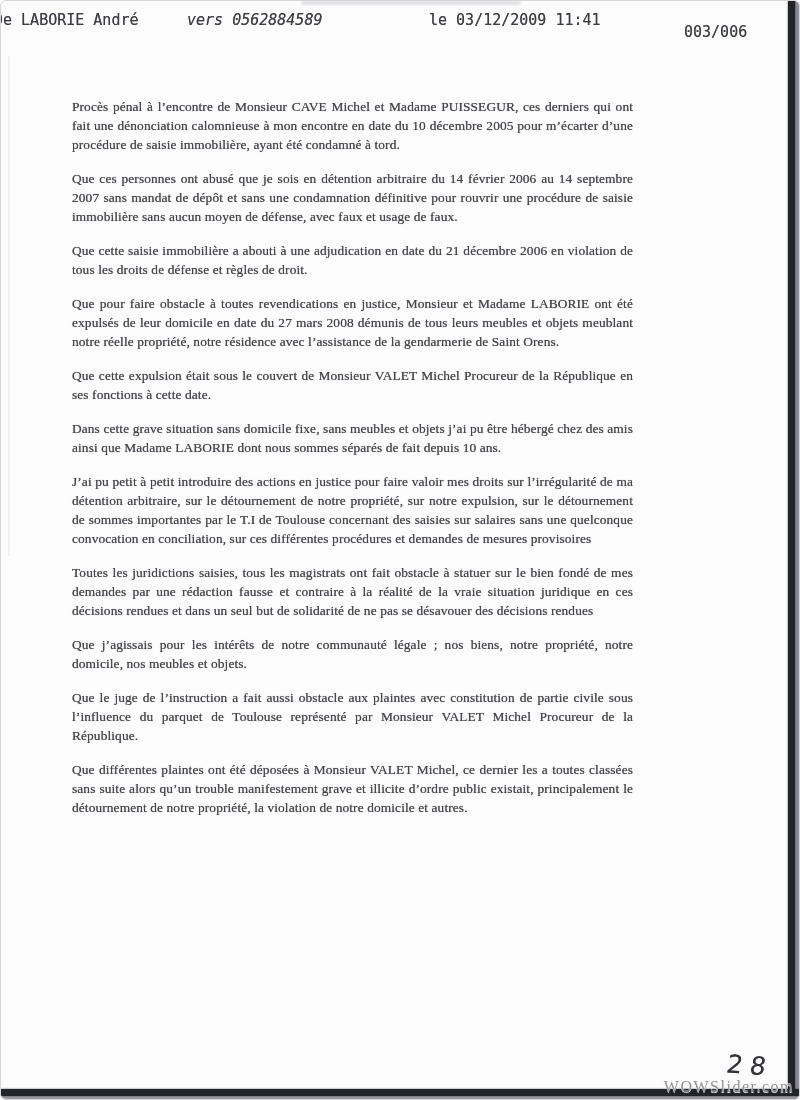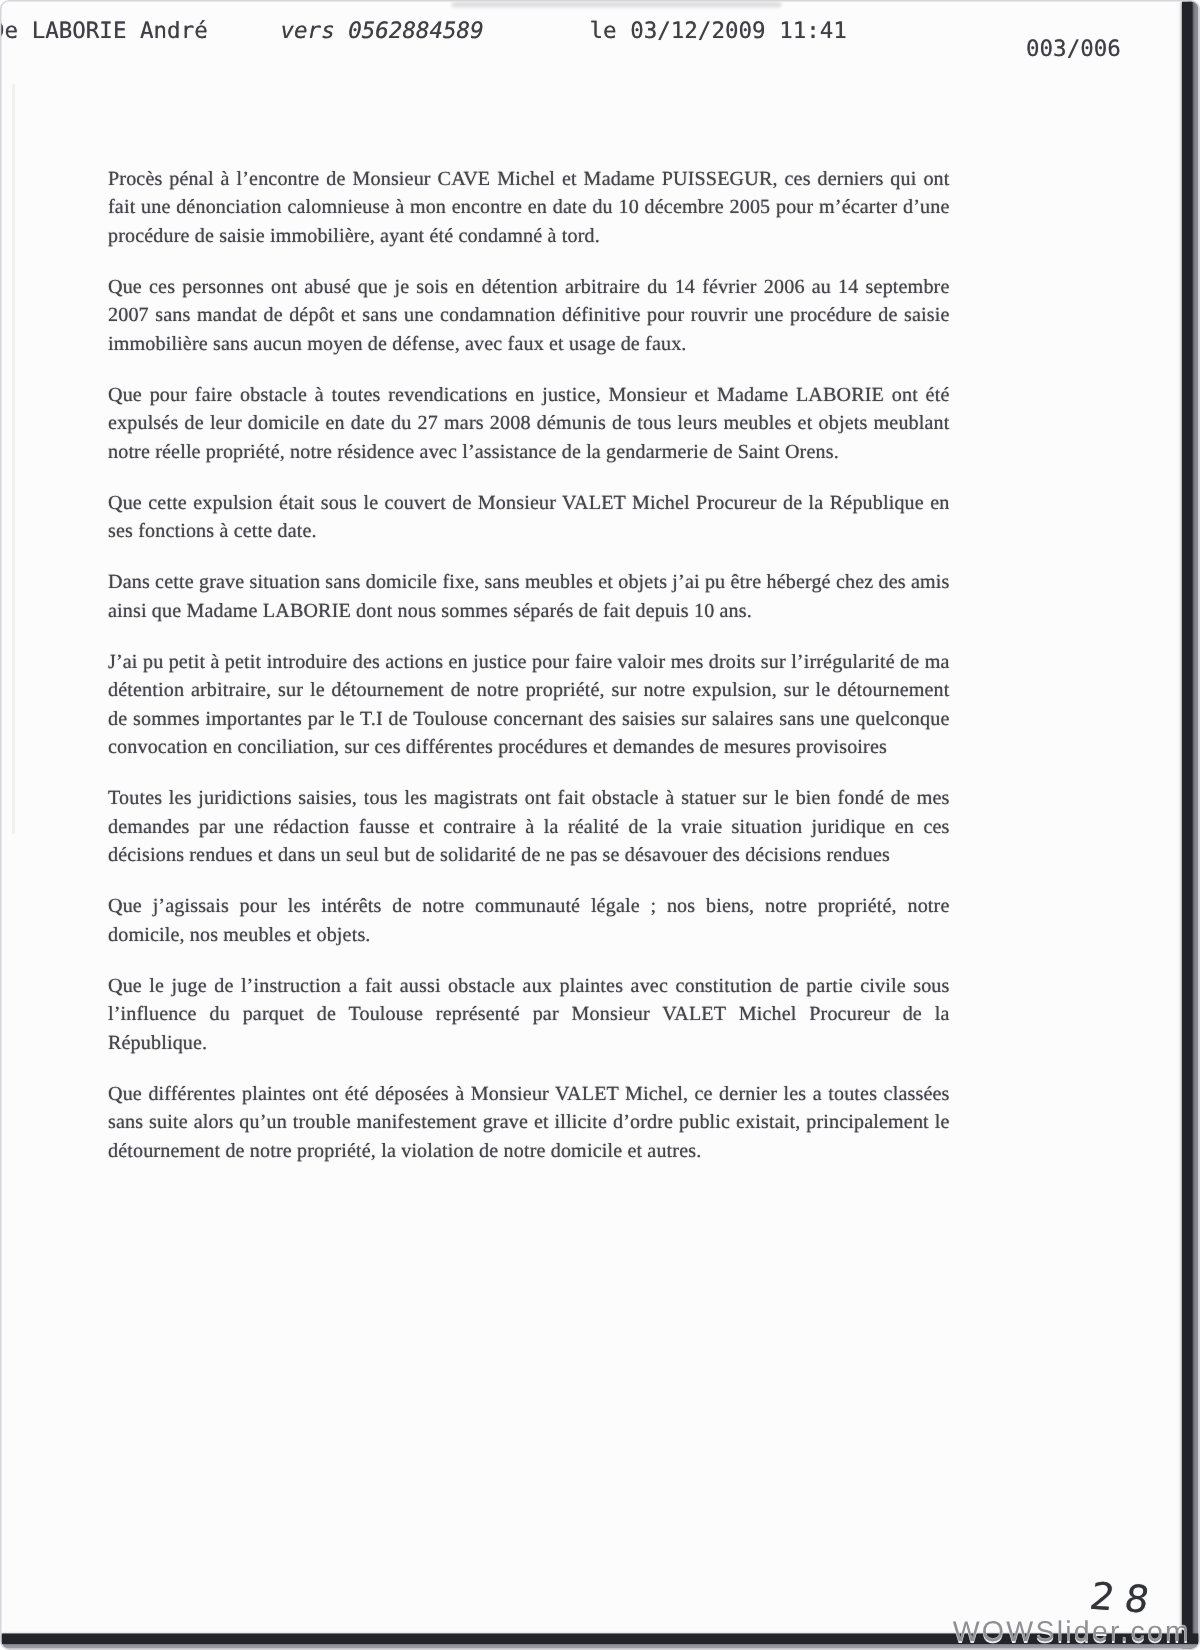--- a/index.html
+++ b/index.html
@@ -17,32 +17,32 @@
   .fax-header{
     position:absolute;top:10px;left:0;right:0;height:22px;
     font-family:"DejaVu Sans Mono", monospace;
     font-size:15px;color:#3e3e44;
     text-shadow:0 0 0.5px rgba(62,62,68,.75);
     white-space:nowrap;
   }
   .fax-header span{position:absolute;top:0;}
   .fx-from{left:-7px;}
   .fx-to{left:186px;font-style:italic;}
-  .fx-date{left:392px;text-align:center;}
+  .fx-date{left:428px;text-align:center;}
   .fx-pages{left:683px;margin-top:12px;}
   
   .doc-body{
     position:absolute;top:96px;left:71px;width:561px;
     color:#46464c;
     font-size:13.4px;line-height:19px;
     text-shadow:0 0 0.7px rgba(70,70,78,.8);
     letter-spacing:0.1px;
   }
   .para{
-    margin:12px 0 15px 0;
+    margin:0 0 15px 0;
     text-align:justify;
   }
   
   .edge-right{
     position:absolute;top:0;right:4px;width:7px;height:100%;
     background:#23232a;
     box-shadow:0 0 2px rgba(30,30,40,.8), 4px 0 0 #8b8b96;
   }
   .edge-bottom{
     position:absolute;left:0;top:1088px;width:100%;height:7px;
@@ -62,42 +62,43 @@
   .handwritten{
     position:absolute;left:726px;top:1050px;
     font-family:"DejaVu Sans", sans-serif;
     font-size:25px;color:#33333a;
     letter-spacing:7px;
     transform:rotate(4deg) skewX(-6deg);
     text-shadow:0 0 0.5px rgba(50,50,58,.7);
   }
   .watermark{
     position:absolute;right:5px;top:1077px;
-    font-family:Liberation Sans, sans-serif;
-    font-size:19px;color:#8f8f96;
+    font-family:Liberation Serif, serif;
+    font-size:16px;color:#8f8f96;
     letter-spacing:1.5px;
     text-shadow:0 1px 0 rgba(255,255,255,.9), 0 -1px 0 rgba(255,255,255,.6);
     z-index:5;
   }
 </style>
 </head>
 <body>
 
 <div class="frame">
 
   <div class="fax-header">
     <span class="fx-from">De LABORIE André</span>
     <span class="fx-to">vers 0562884589</span>
     <span class="fx-date">le 03/12/2009 11:41</span>
     <span class="fx-pages">003/006</span>
   </div>
 
   <div class="doc-body" id="doc-body">
       <p class="para">Procès pénal à l’encontre de Monsieur CAVE Michel et Madame PUISSEGUR, ces derniers qui ont fait une dénonciation calomnieuse à mon encontre en date du 10 décembre 2005 pour m’écarter d’une procédure de saisie immobilière, ayant été condamné à tord.</p>
       <p class="para">Que ces personnes ont abusé que je sois en détention arbitraire du 14 février 2006 au 14 septembre 2007 sans mandat de dépôt et sans une condamnation définitive pour rouvrir une procédure de saisie immobilière sans aucun moyen de défense, avec faux et usage de faux.</p>
+      <p class="para">Que cette saisie immobilière a abouti à une adjudication en date du 21 décembre 2006 en violation de tous les droits de défense et règles de droit.</p>
       <p class="para">Que pour faire obstacle à toutes revendications en justice, Monsieur et Madame LABORIE ont été expulsés de leur domicile en date du 27 mars 2008 démunis de tous leurs meubles et objets meublant notre réelle propriété, notre résidence avec l’assistance de la gendarmerie de Saint Orens.</p>
       <p class="para">Que cette expulsion était sous le couvert de Monsieur VALET Michel Procureur de la République en ses fonctions à cette date.</p>
       <p class="para">Dans cette grave situation sans domicile fixe, sans meubles et objets j’ai pu être hébergé chez des amis ainsi que Madame LABORIE dont nous sommes séparés de fait depuis 10 ans.</p>
       <p class="para">J’ai pu petit à petit introduire des actions en justice pour faire valoir mes droits sur l’irrégularité de ma détention arbitraire, sur le détournement de notre propriété, sur notre expulsion, sur le détournement de sommes importantes par le T.I de Toulouse concernant des saisies sur salaires sans une quelconque convocation en conciliation, sur ces différentes procédures et demandes de mesures provisoires</p>
       <p class="para">Toutes les juridictions saisies, tous les magistrats ont fait obstacle à statuer sur le bien fondé de mes demandes par une rédaction fausse et contraire à la réalité de la vraie situation juridique en ces décisions rendues et dans un seul but de solidarité de ne pas se désavouer des décisions rendues</p>
       <p class="para">Que j’agissais pour les intérêts de notre communauté légale ; nos biens, notre propriété, notre domicile, nos meubles et objets.</p>
       <p class="para">Que le juge de l’instruction a fait aussi obstacle aux plaintes avec constitution de partie civile sous l’influence du parquet de Toulouse représenté par Monsieur VALET Michel Procureur de la République.</p>
       <p class="para">Que différentes plaintes ont été déposées à Monsieur VALET Michel, ce dernier les a toutes classées sans suite alors qu’un trouble manifestement grave et illicite d’ordre public existait, principalement le détournement de notre propriété, la violation de notre domicile et autres.</p>
     </div>
 

